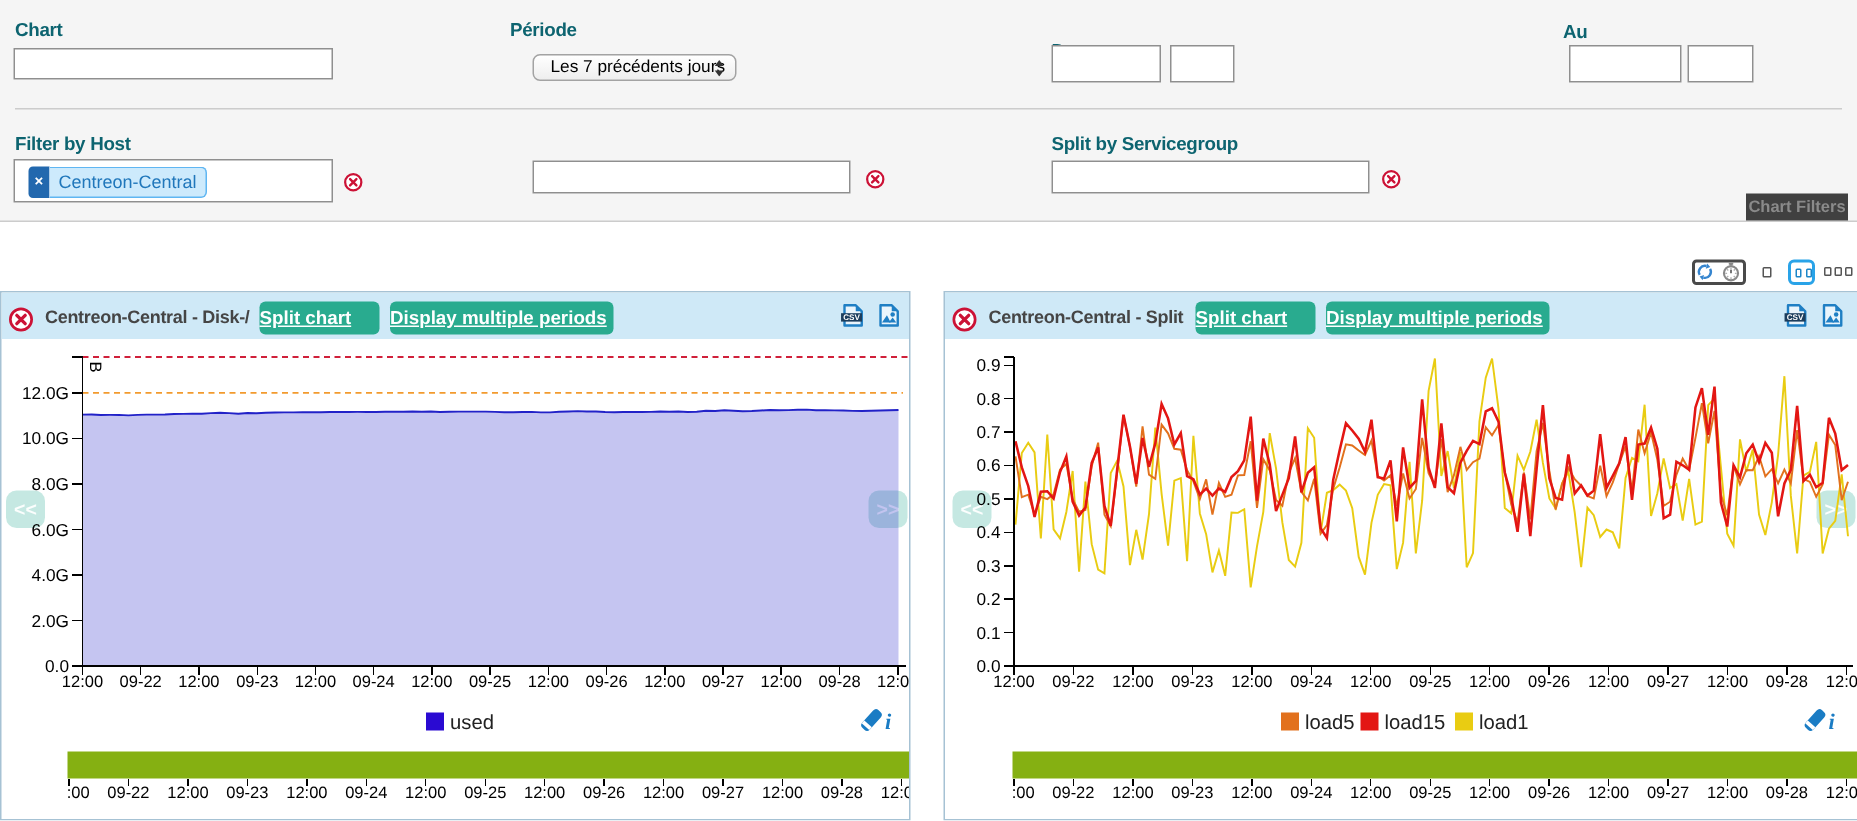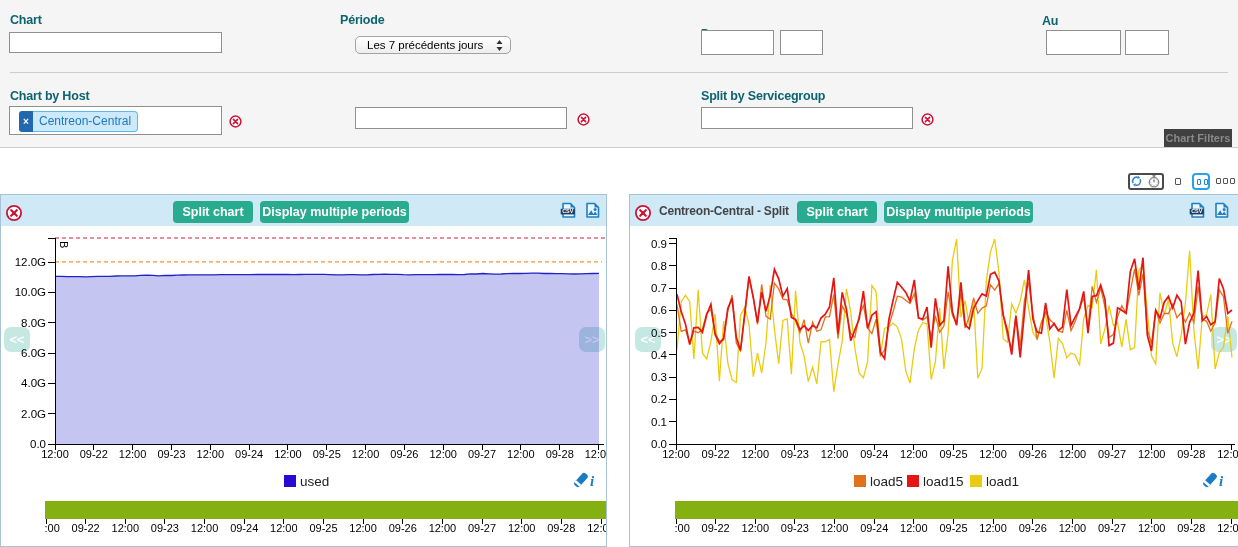--- a/index.html
+++ b/index.html
@@ -3,34 +3,34 @@
 * { margin:0; padding:0; box-sizing:border-box; }
 body { width:1238px; height:547px; overflow:hidden; position:relative;
   font-family:"Liberation Sans",sans-serif; background:#fff; }
 .filters { position:absolute; left:0; top:0; width:1238px; height:148px; background:#f5f5f5; }
 .flabel { position:absolute; font-size:12.5px; letter-spacing:-0.2px; font-weight:bold; color:#0d6470; }
 .finput { position:absolute; background:#fff; border:1px solid #8f8f8f; }
 .hr1 { position:absolute; left:10px; top:72px; width:1218px; height:1px; background:#ccc; }
 .hr2 { position:absolute; left:0; top:147px; width:1238px; height:1px; background:#ccc; }
 .cftab { position:absolute; left:1164px; top:129px; width:68px; height:18px; background:#404040;
   color:#8a8a8a; font-size:11px; font-weight:bold; text-align:center; line-height:18px; }
-.select { position:absolute; left:355px; top:36px; width:156px; height:18px; border:1px solid #a3a3a3;
+.select { position:absolute; left:355px; top:36px; width:136px; height:18px; border:1px solid #a3a3a3;
   border-radius:5px; background:linear-gradient(#fff,#eee); font-size:11.5px; color:#000;
   line-height:16px; padding-left:11px; }
 .selarr { position:absolute; right:7px; top:3px; width:7px; height:11px; }
 .chipx { position:absolute; left:9px; top:4px; width:14px; height:21px; background:#2268ae;
   border-radius:3px 0 0 3px; color:#fff; font-size:10px; font-weight:bold; text-align:center; line-height:21px; }
 .chipb { position:absolute; left:23px; top:4px; height:21px; background:#cdeafc; border:1px solid #5fb6f2;
   border-left:none; border-radius:0 4px 4px 0; color:#2077bb; font-size:12px; line-height:19px; padding:0 6px; }
 .panel { position:absolute; top:194px; width:607px; height:353px; border:1px solid #a6c2d4;
   background:#fff; overflow:hidden; }
 .phead { position:relative; width:100%; height:31px; background:#cfe9f7; }
 .ptitle { position:absolute; left:29px; top:6px; font-size:12px; letter-spacing:-0.2px; font-weight:bold; color:#454545; line-height:20px; white-space:nowrap; }
-.pbtn { position:absolute; top:6px; height:22px; line-height:22px; text-align:center; white-space:nowrap; background:#29ab8f;
-  border-radius:4px; color:#fff; font-size:12.5px; font-weight:bold; }
+.pbtn { position:absolute; top:6px; height:22px; line-height:22px; text-align:left; white-space:nowrap; background:#29ab8f;
+  border-radius:4px; color:#fff; font-size:12.5px; font-weight:bold;text-decoration:underline; }
 .body-svg { position:absolute; left:0; top:31px; }
 .ax { stroke:#000; stroke-width:1; shape-rendering:crispEdges; }
 .xl { font-size:11px; fill:#000; font-family:"Liberation Sans",sans-serif; }
 .yl { font-size:11.5px; fill:#000; font-family:"Liberation Sans",sans-serif; }
 .leg { font-size:13.5px; fill:#222; font-family:"Liberation Sans",sans-serif; }
 .nav { position:absolute; top:132px; width:26px; height:25px; background:rgba(183,226,219,0.8); border-radius:7px;
   color:rgba(255,255,255,0.92); font-size:13px; font-weight:bold; text-align:center; line-height:25px; }
 </style></head>
 <body>
 <div class="filters">
@@ -43,21 +43,21 @@
         <path d="M3.5 11 L6.5 7 H0.5 Z" fill="#333"></path>
       </svg>
   </div>
   <div class="flabel" style="left:701px;top:27px">Du</div>
   <div class="finput" style="left:701px;top:30px;width:73px;height:25px"></div>
   <div class="finput" style="left:780px;top:30px;width:43px;height:25px"></div>
   <div class="flabel" style="left:1042px;top:14px">Au</div>
   <div class="finput" style="left:1046px;top:30px;width:75px;height:25px"></div>
   <div class="finput" style="left:1125px;top:30px;width:44px;height:25px"></div>
   <div class="hr1"></div>
-  <div class="flabel" style="left:10px;top:89px">Chart by Host</div>
+  <div class="flabel" style="left:10px;top:89px">Filter by Host</div>
   <div class="finput" style="left:9px;top:106px;width:213px;height:29px">
     <div class="chipx">×</div>
       <div class="chipb">Centreon-Central</div>
   </div>
   <svg width="13" height="13" style="position:absolute;left:229px;top:115px" viewBox="0 0 13 13">
 <circle cx="6.5" cy="6.5" r="5.4" fill="#fff" stroke="#cc1236" stroke-width="1.5"></circle>
 <path d="M4.4 4.4 L8.6 8.6 M8.6 4.4 L4.4 8.6" stroke="#cc1236" stroke-width="1.6" stroke-linecap="round"></path>
 </svg>
   <div class="flabel" style="left:356px;top:106px">Filter by Hostgroup</div>
   <div class="finput" style="left:355px;top:107px;width:212px;height:22px"></div>
@@ -107,20 +107,21 @@
 </div>
 <div style="position:absolute;left:1216px;top:178px;width:5px;height:6px;border:1.5px solid #555;border-radius:1px"></div>
 <div style="position:absolute;left:1223px;top:178px;width:5px;height:6px;border:1.5px solid #555;border-radius:1px"></div>
 <div style="position:absolute;left:1230px;top:178px;width:5px;height:6px;border:1.5px solid #555;border-radius:1px"></div>
 <div class="panel" style="left:0">
 <div class="phead">
 <svg width="18" height="18" style="position:absolute;left:4px;top:9px" viewBox="0 0 18 18">
 <circle cx="9" cy="9" r="7.1" fill="#fff" stroke="#cc1236" stroke-width="1.8"></circle>
 <path d="M6.2 6.2 L11.8 11.8 M11.8 6.2 L6.2 11.8" stroke="#cc1236" stroke-width="2.2" stroke-linecap="round"></path>
 </svg>
+<span class="ptitle">Centreon-Central - Disk-/</span>
 <span class="pbtn" style="left:172px;width:80px">Split chart</span>
 <span class="pbtn" style="left:259px;width:149px">Display multiple periods</span>
 <svg width="16" height="32" style="position:absolute;left:559px;top:0" viewBox="0 0 16 32">
         <g transform="translate(0.5,7)">
 <path d="M2.5 1.5 h7.5 l4 4 v9.5 h-11.5 z" fill="#eaf5fc" stroke="#1f7fc4" stroke-width="1.6" stroke-linejoin="round"></path>
 <path d="M10 1.5 v4 h4 z" fill="#1f7fc4"></path>
 <rect x="0.2" y="6.8" width="14" height="5.6" fill="#1c3d5c"></rect>
 <text x="7.2" y="11.4" text-anchor="middle" font-size="5.4" font-weight="bold" fill="#fff" font-family="Liberation Sans,sans-serif">CSV</text>
 </g>
       </svg>

